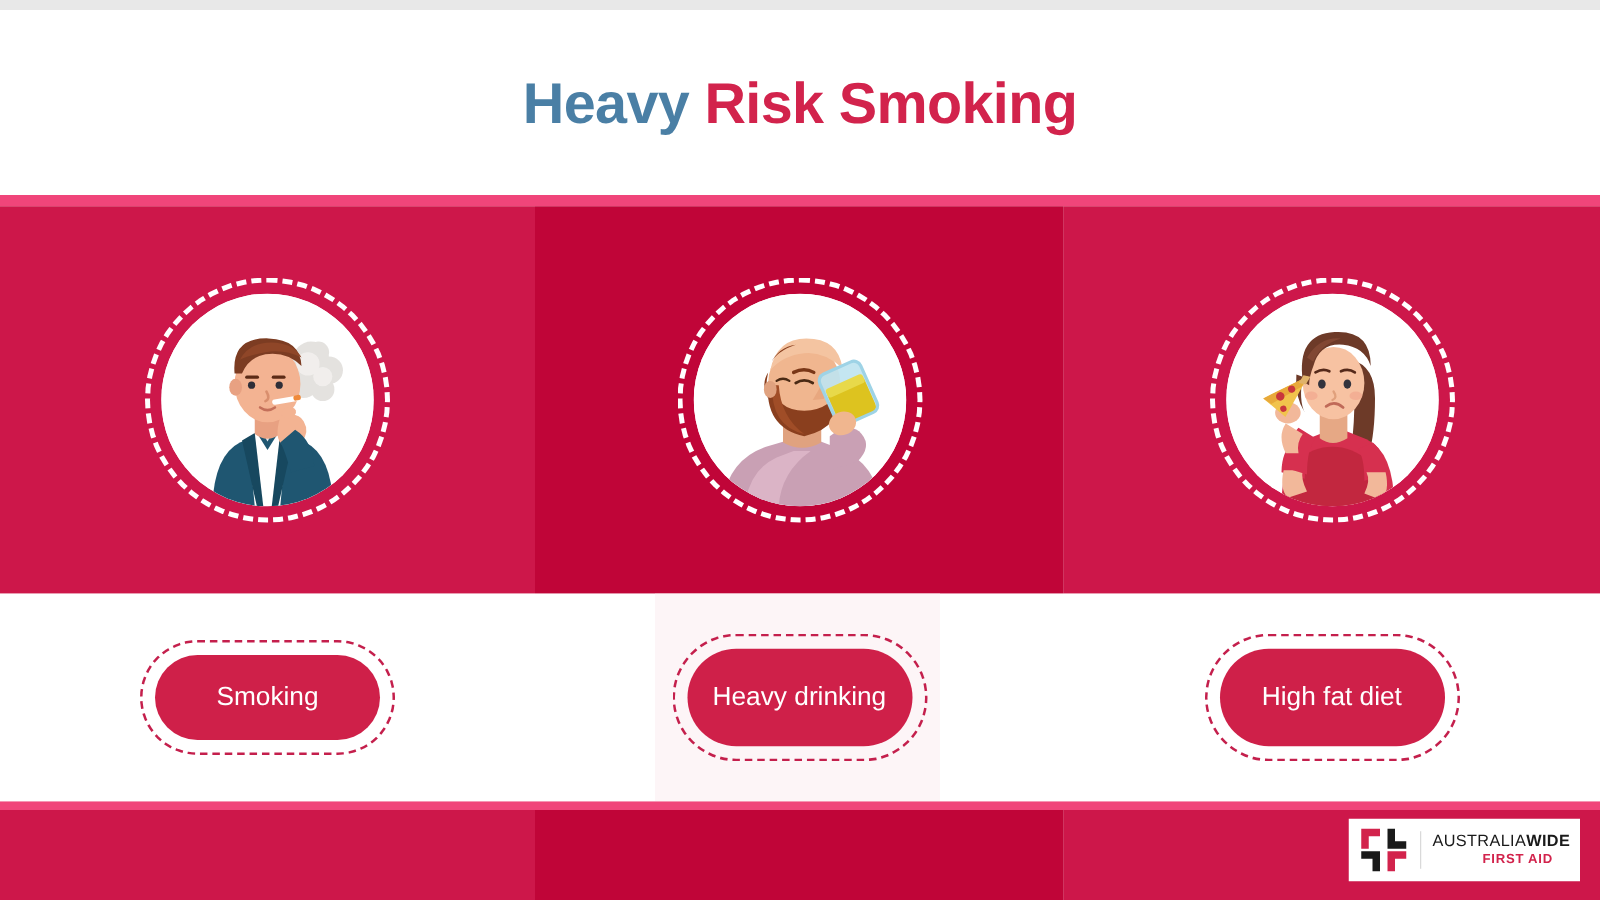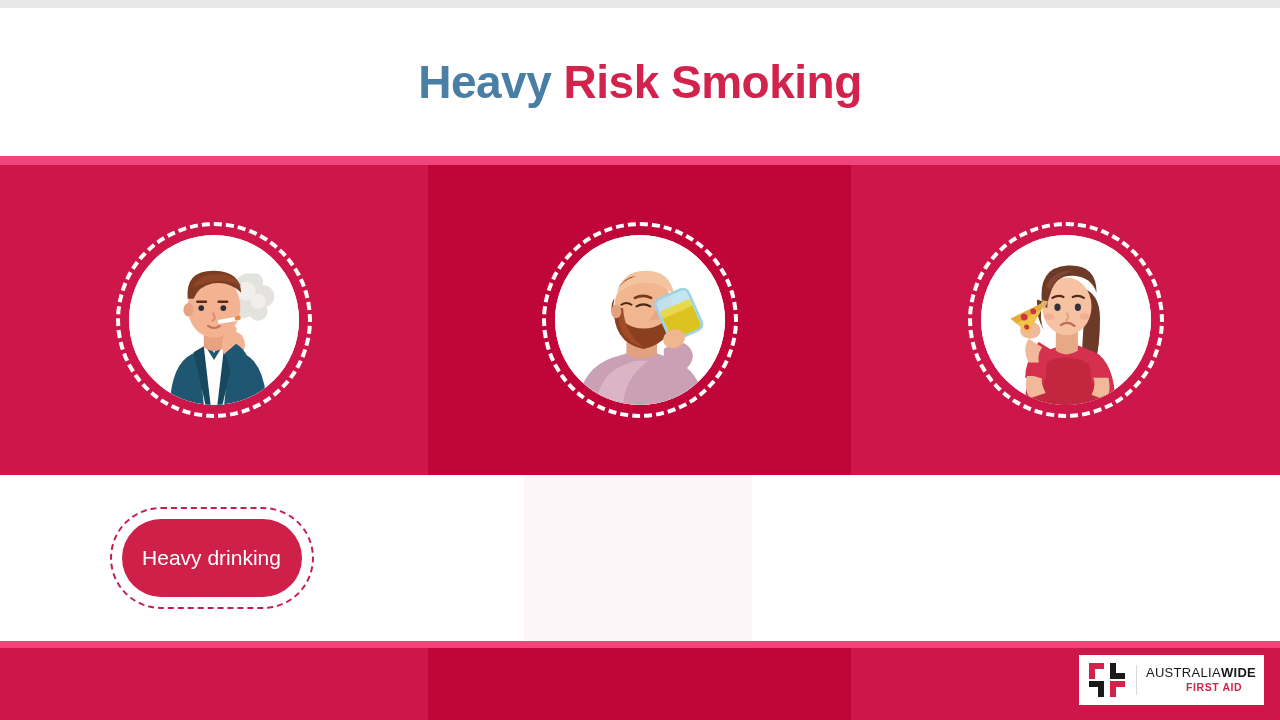--- a/index.html
+++ b/index.html
@@ -125,21 +125,20 @@
   .bc-2 { width:423px; }
   .bc-3 { width:429px; }
 
   
   .logo-box {
     position:absolute; right:16px; top:655px;
     width:185px; height:50px;
     background:#ffffff;
     display:flex; align-items:center;
     padding:0 8px;
-    justify-content:center;
   }
   .logo-mark { width:40px; height:38px; flex:0 0 auto; }
   .logo-div { width:1px; height:30px; background:#d9d9d9; margin:0 9px; flex:0 0 auto; }
   .logo-text { display:flex; flex-direction:column; justify-content:center; }
   .logo-line1 { font-size:13px; letter-spacing:0.3px; color:#1a1a1a; line-height:1.15; white-space:nowrap; }
   .logo-line1 b { font-weight:bold; }
   .logo-line2 { font-size:10.5px; letter-spacing:0.6px; color:#d2234c; font-weight:bold; line-height:1.2; white-space:nowrap;padding-left:40px; }
 </style>
 </head>
 <body>
@@ -317,29 +316,41 @@
         </div>
       </div>
 
     </div>
   </div>
 
   <div class="label-band">
     <div class="label-tint"></div>
     <div class="label-cols">
 
+      <div class="label-col lc-1">
+        <div class="pill-outer">
+          <div class="pill pill-1">Smoking</div>
+        </div>
+      </div>
 
       <div class="label-col lc-2">
         <div class="pill-outer">
           <div class="pill pill-2">
             <span>Heavy</span>&nbsp;<span>drinking</span>
           </div>
         </div>
       </div>
 
+      <div class="label-col lc-3">
+        <div class="pill-outer">
+          <div class="pill pill-3">
+            <span>High fat</span>&nbsp;<span>diet</span>
+          </div>
+        </div>
+      </div>
 
     </div>
   </div>
 
   <div class="bottom-band">
     <div class="bottom-stripe"></div>
     <div class="bottom-cols">
       <div class="bot-col side bc-1"></div>
       <div class="bot-col center bc-2"></div>
       <div class="bot-col side bc-3"></div>

